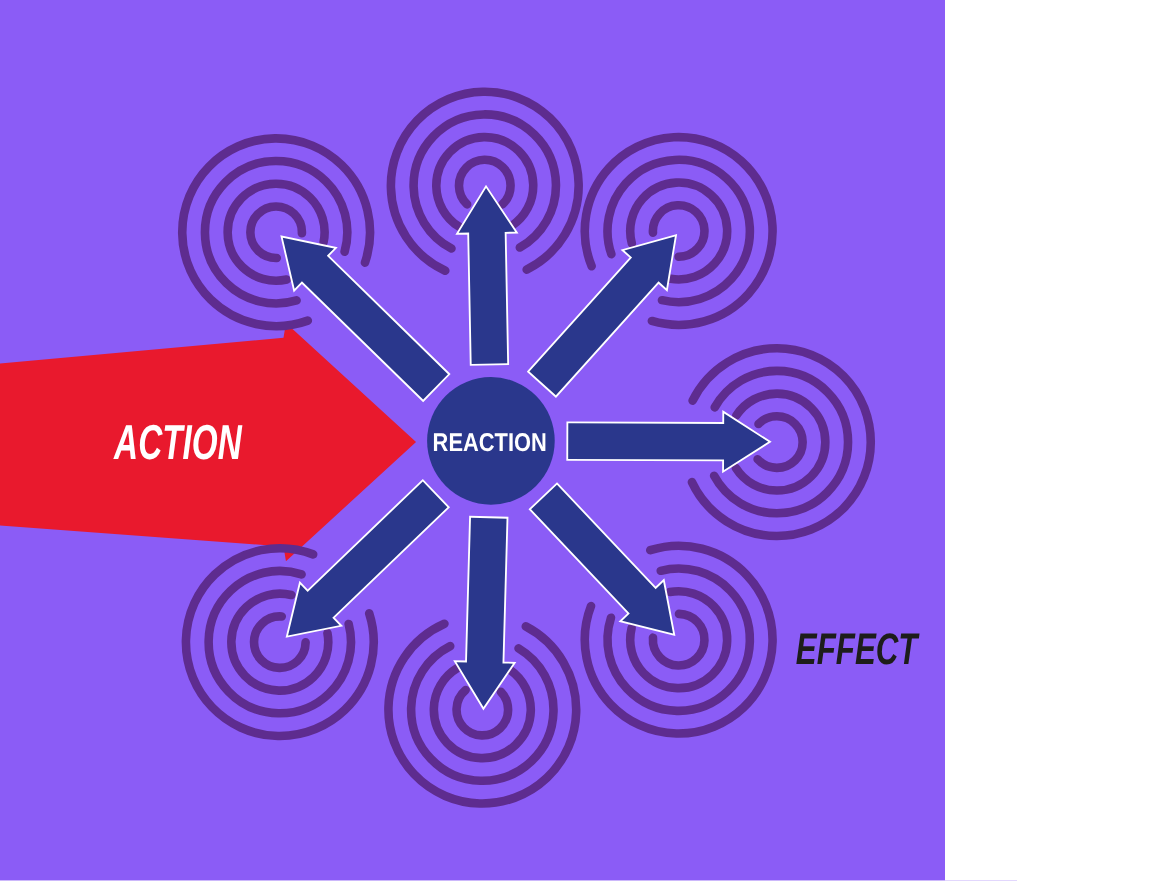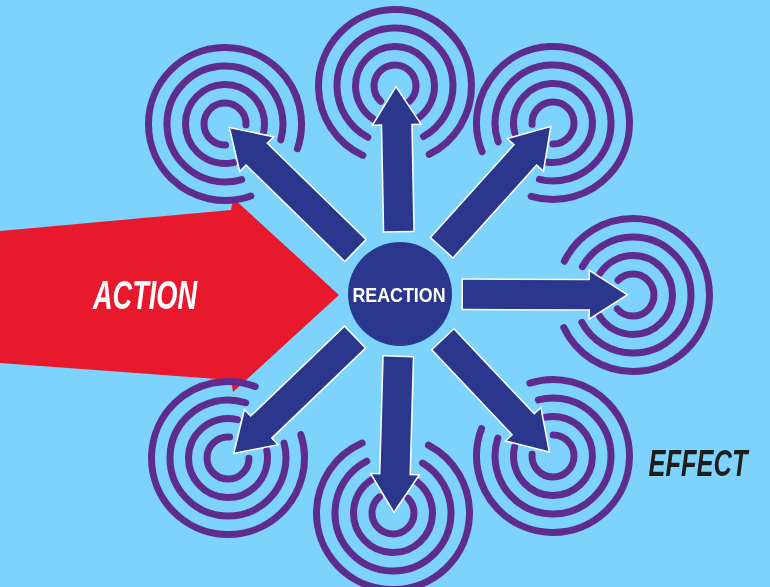--- a/index.html
+++ b/index.html
@@ -1,20 +1,20 @@
 <!DOCTYPE html>
 <html><head>
 <meta charset="utf-8">
 <style>
   html, body { margin: 0; padding: 0; background: #ffffff; }
   .stage {
     position: relative;
-    width: 770px;
+    width: 630px;
     height: 587px;
-    background: #7dd3fc;
+    background: #8b5cf6;
     overflow: hidden;
     font-family: "Liberation Sans", sans-serif;
     text-decoration: underline;
   }
   svg { position: absolute; left: 0; top: 0; width: 100%; height: 100%; }
   .label-bold-italic {
     font-family: "Liberation Sans", sans-serif;
     font-weight: bold;
     font-style: italic;
   }

